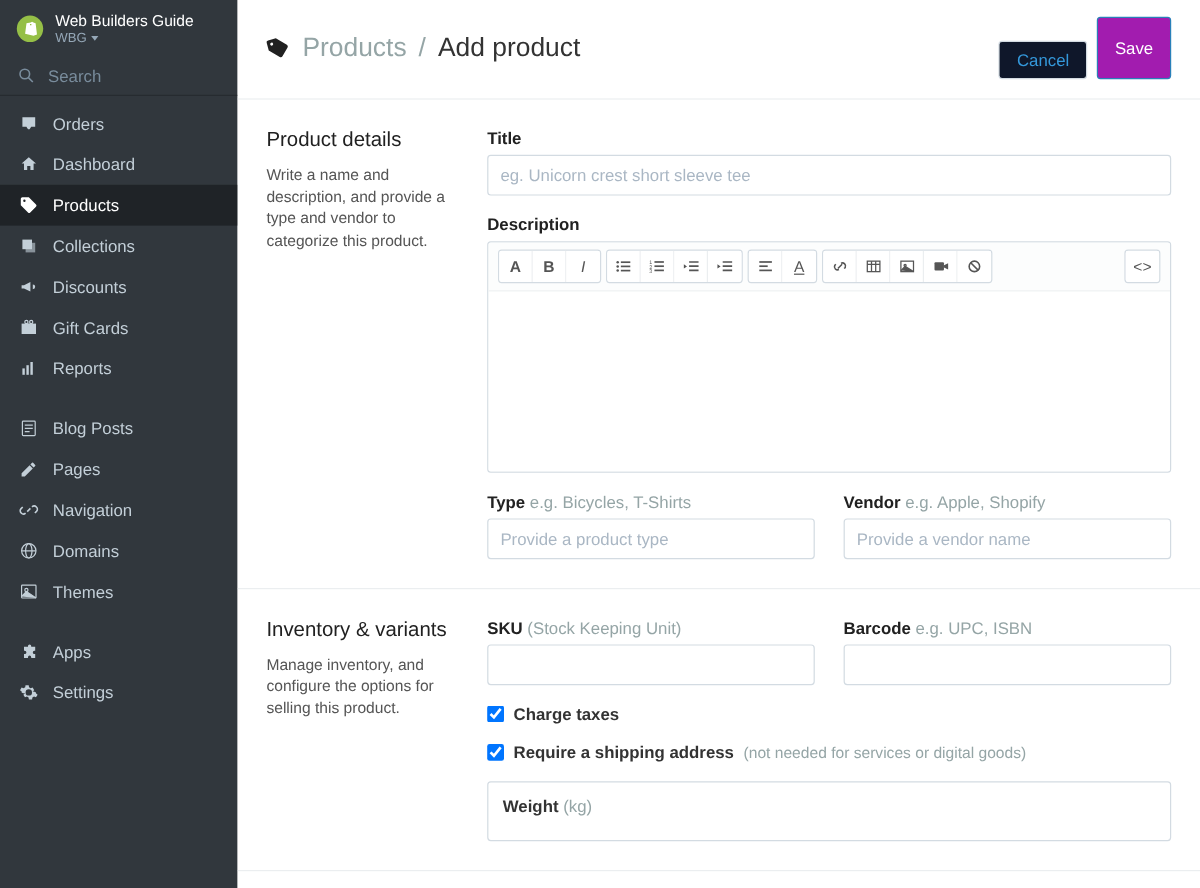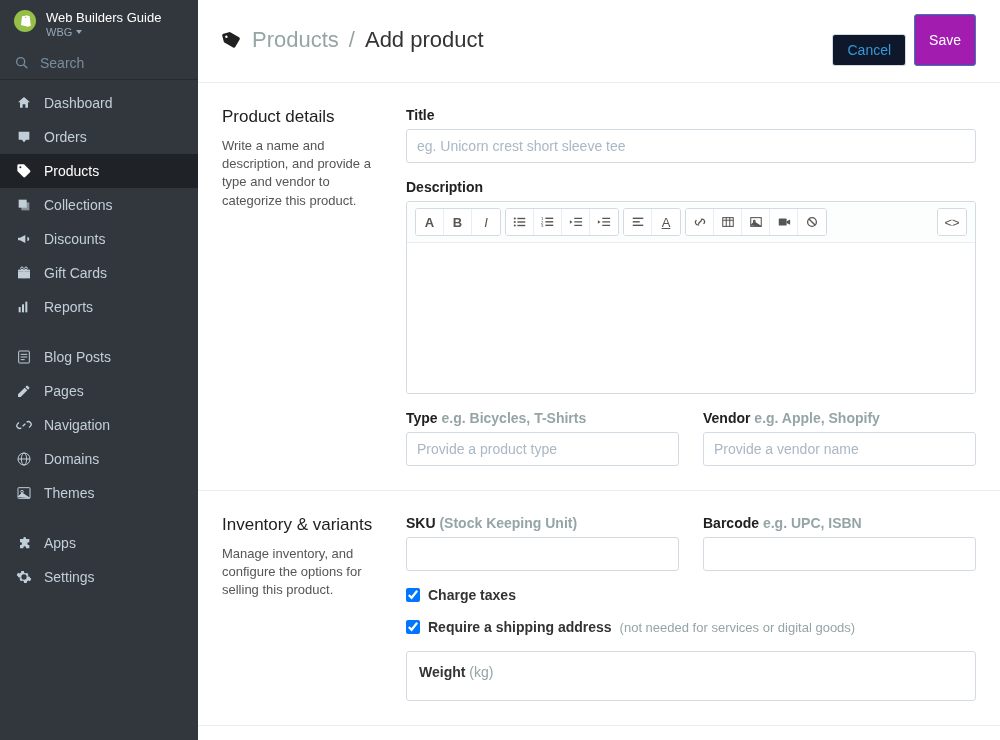--- a/index.html
+++ b/index.html
@@ -1,21 +1,21 @@
 <!DOCTYPE html>
 <html><head>
 <meta charset="utf-8">
 <style>
 * { box-sizing: border-box; margin: 0; padding: 0; }
 body { font-family: -apple-system, BlinkMacSystemFont, "Segoe UI", Helvetica, Arial, sans-serif; font-size: 14px; color: #333; background: #fff; }
 .app { display: flex; width: 1000px; height: 740px; overflow: hidden; }
 
 
 .sidebar { width: 198px; background: #31373d; color: #c3cfd8; display: flex; flex-direction: column; flex-shrink: 0; }
-.brand { display: flex; align-items: flex-start; padding: 10px 14px 8px; gap: 10px; }
+.brand { display: flex; align-items: center; padding: 10px 14px 8px; gap: 10px; }
 .brand-logo { width: 22px; height: 22px; background: #95bf47; border-radius: 50%; display: flex; align-items: center; justify-content: center; font-size: 12px; color: #fff; font-weight: bold; }
 .brand-text { display: flex; flex-direction: column; line-height: 1.2; }
 .brand-title { color: #fff; font-size: 13px; }
 .brand-sub { font-size: 11px; color: #95a7b7; display: flex; align-items: center; gap: 4px; }
 .caret-down { width: 0; height: 0; border-left: 3px solid transparent; border-right: 3px solid transparent; border-top: 4px solid #95a7b7; display: inline-block; }
 
 .search-row { padding: 8px 14px; display: flex; align-items: center; gap: 10px; color: #798c9c; border-bottom: 1px solid #262b30; }
 .search-input { background: transparent; border: none; outline: none; color: #c3cfd8; font-size: 14px; flex: 1; }
 .search-input::placeholder { color: #798c9c; }
 
@@ -39,21 +39,21 @@
 .btn-save { background: #a21caf; color: #fff; border: 1px solid #2980b9; }
 
 .content { padding: 0; }
 .section { display: flex; padding: 24px; border-bottom: 1px solid #ebeef0; gap: 24px; }
 .section-side { width: 160px; flex-shrink: 0; }
 .section-title { font-size: 17px; font-weight: 400; color: #212121; margin-bottom: 10px; }
 .section-help { font-size: 13px; color: #555; line-height: 1.4; }
 .section-body { flex: 1; display: flex; flex-direction: column; gap: 16px; justify-content: center; }
 
 .field-label { font-size: 14px; font-weight: bold; color: #212121; margin-bottom: 6px; display: block; }
-.field-hint { color: #95a5a6; font-weight: bold; }
+.field-hint { color: #95a5a6; font-weight: normal; }
 .text-input { width: 100%; padding: 8px 10px; border: 1px solid #d3dbe2; border-radius: 3px; font-size: 14px; color: #333; background: #fff; }
 .text-input::placeholder { color: #aab7c4; }
 
 .editor { border: 1px solid #d3dbe2; border-radius: 3px; overflow: hidden; }
 .editor-toolbar { background: #fcfdfd; border-bottom: 1px solid #ebeef0; padding: 6px 8px; display: flex; gap: 4px; align-items: center; }
 .tb-group { display: flex; border: 1px solid #d3dbe2; border-radius: 3px; overflow: hidden; }
 .tb-btn { width: 28px; height: 26px; display: flex; align-items: center; justify-content: center; background: #fff; cursor: pointer; font-size: 13px; color: #555; border-right: 1px solid #ebeef0; }
 .tb-btn:last-child { border-right: none; }
 .tb-spacer { flex: 1; }
 .editor-area { min-height: 150px; padding: 10px; background: #fff; }
@@ -98,32 +98,32 @@
             <circle cx="10" cy="10" r="6"></circle>
             <line x1="20" y1="20" x2="14.5" y2="14.5"></line>
           </svg>
       </span>
       <input class="search-input" placeholder="Search" style="">
     </div>
     <nav class="nav" id="nav">
         <div class="nav-item">
           <span class="nav-icon">
             <svg viewBox="0 0 24 24" width="16" height="16" fill="currentColor">
+              <path d="M4 4h16v12h-5l-2 3h-2l-2-3H4z"></path>
+            </svg>
+          </span>
+          <span>Orders</span>
+        </div>
+        <div class="nav-item">
+          <span class="nav-icon">
+            <svg viewBox="0 0 24 24" width="16" height="16" fill="currentColor">
               <path d="M12 3l9 8h-3v8h-4v-5h-4v5H6v-8H3z"></path>
             </svg>
           </span>
           <span>Dashboard</span>
-        </div>
-        <div class="nav-item">
-          <span class="nav-icon">
-            <svg viewBox="0 0 24 24" width="16" height="16" fill="currentColor">
-              <path d="M4 4h16v12h-5l-2 3h-2l-2-3H4z"></path>
-            </svg>
-          </span>
-          <span>Orders</span>
         </div>
         <div class="nav-item active">
           <span class="nav-icon">
             <svg viewBox="0 0 24 24" width="16" height="16" fill="currentColor">
               <path d="M21 11l-9-9H4a2 2 0 00-2 2v8l9 9a2 2 0 002.8 0L21 13.8a2 2 0 000-2.8zM6.5 8A1.5 1.5 0 118 6.5 1.5 1.5 0 016.5 8z"></path>
             </svg>
           </span>
           <span>Products</span>
         </div>
         <div class="nav-item">

